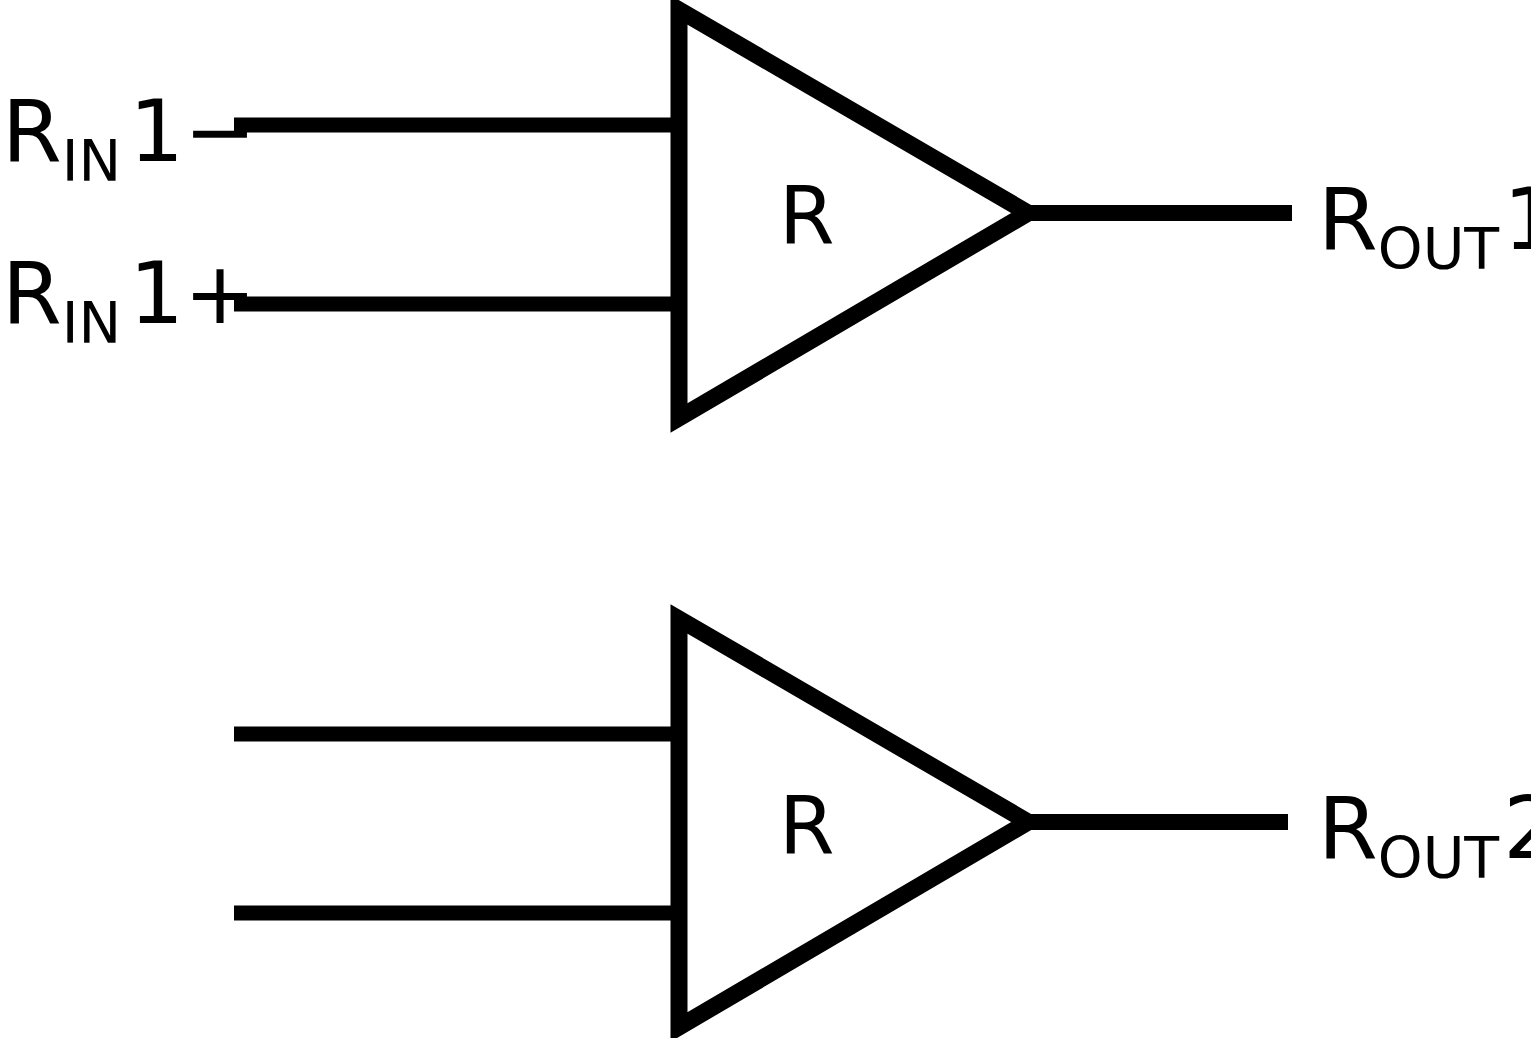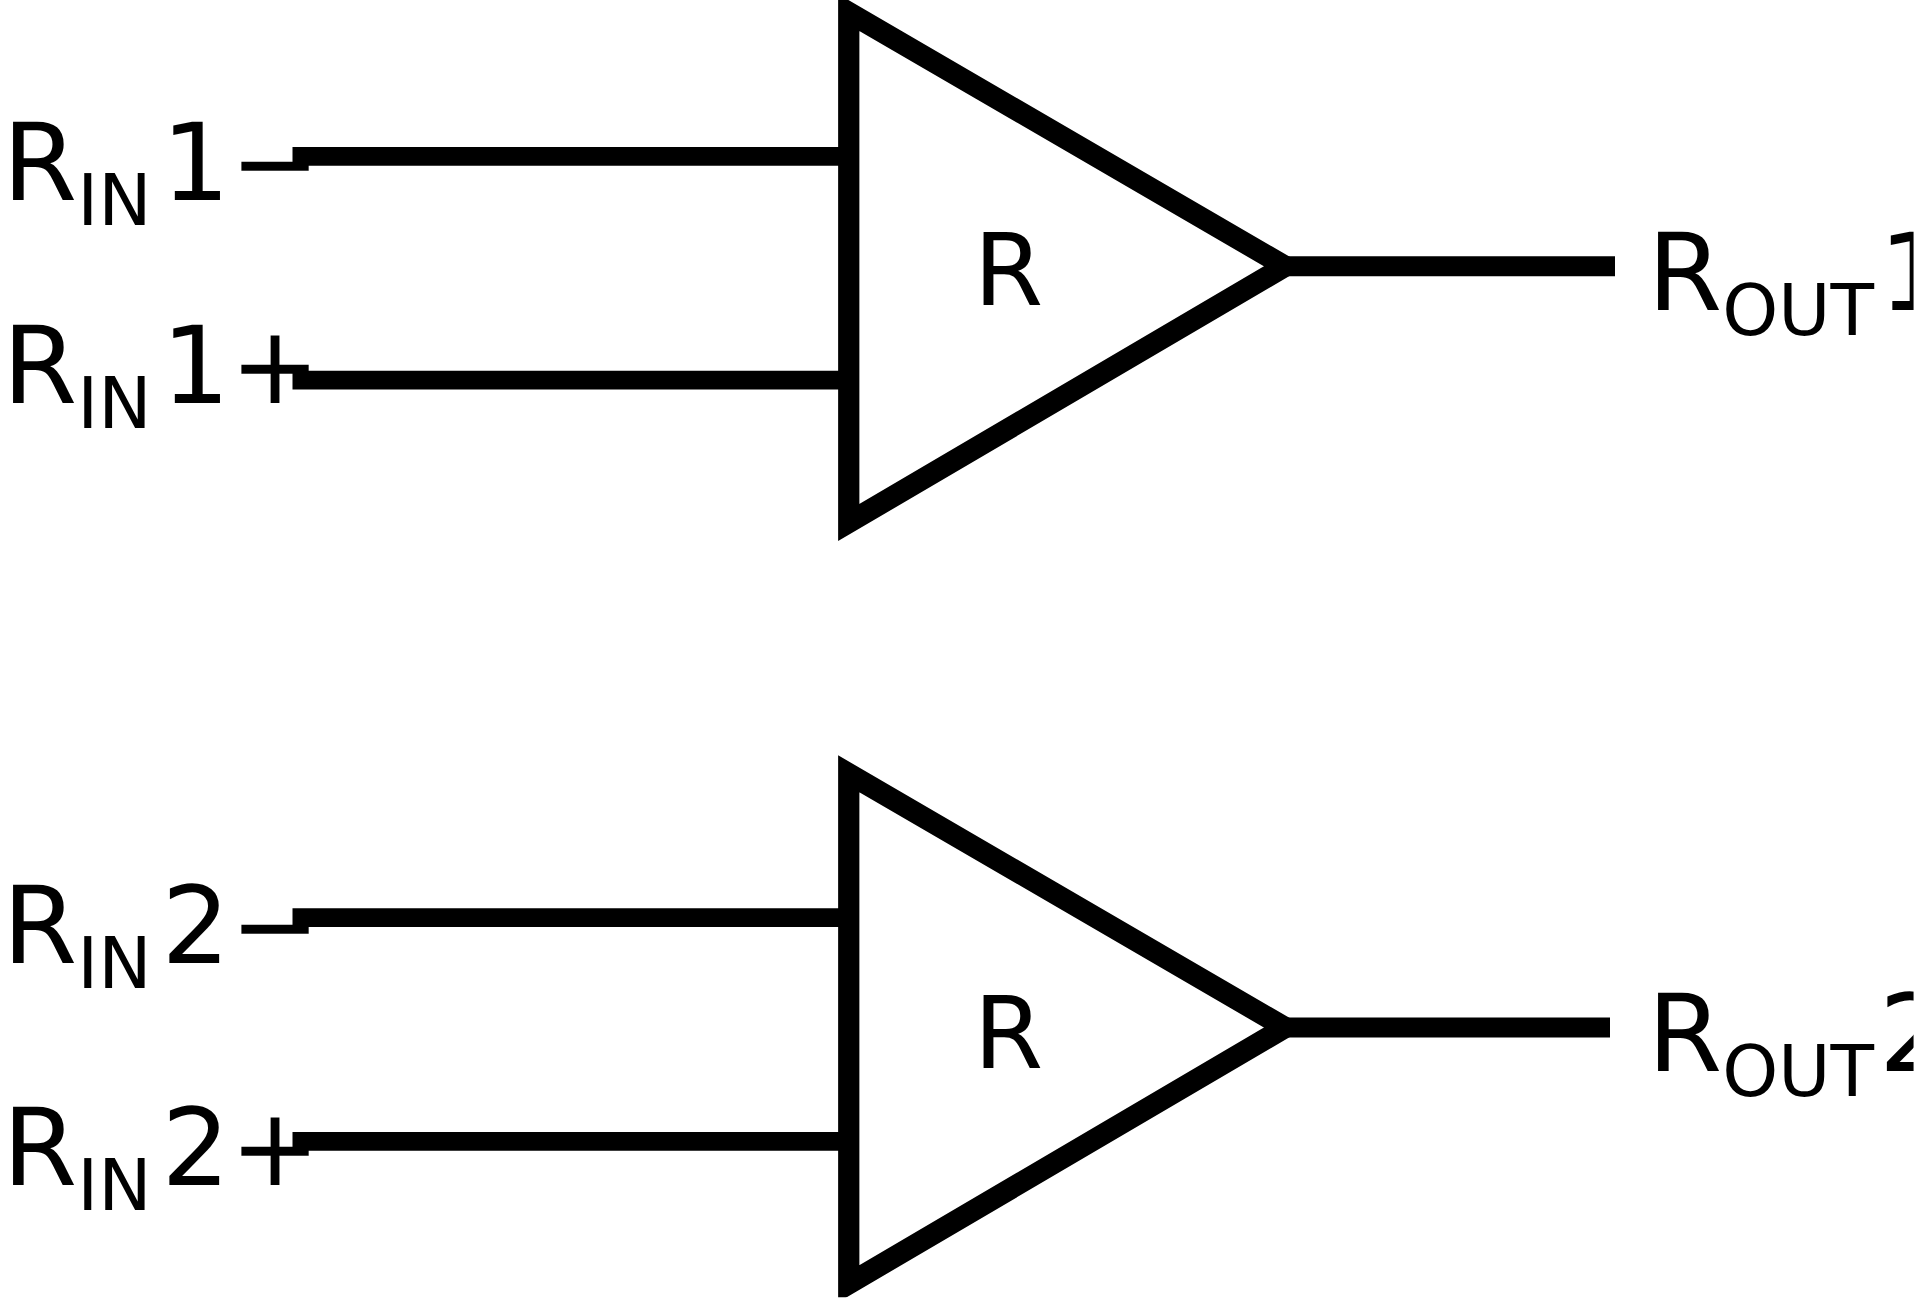--- a/index.html
+++ b/index.html
@@ -95,27 +95,21 @@
   <div class="port-label in" id="lbl-in1-plus">
     <span>R</span><span class="sub">IN</span><span class="idx">1</span><span>+</span>
   </div>
 
   <div class="port-label out" id="lbl-out1">
     <span>R</span><span class="sub">OUT</span><span class="idx">1</span>
   </div>
 
   <div class="amp-letter" id="amp-letter-1">R</div>
 
-  <div class="port-label in" id="lbl-in2-minus">
-    <span>R</span><span class="sub">IN</span><span class="idx">2</span><span>−</span>
-  </div>
 
-  <div class="port-label in" id="lbl-in2-plus">
-    <span>R</span><span class="sub">IN</span><span class="idx">2</span><span>+</span>
-  </div>
 
   <div class="port-label out" id="lbl-out2">
     <span>R</span><span class="sub">OUT</span><span class="idx">2</span>
   </div>
 
   <div class="amp-letter" id="amp-letter-2">R</div>
 
 </div>
 
 </body></html>

